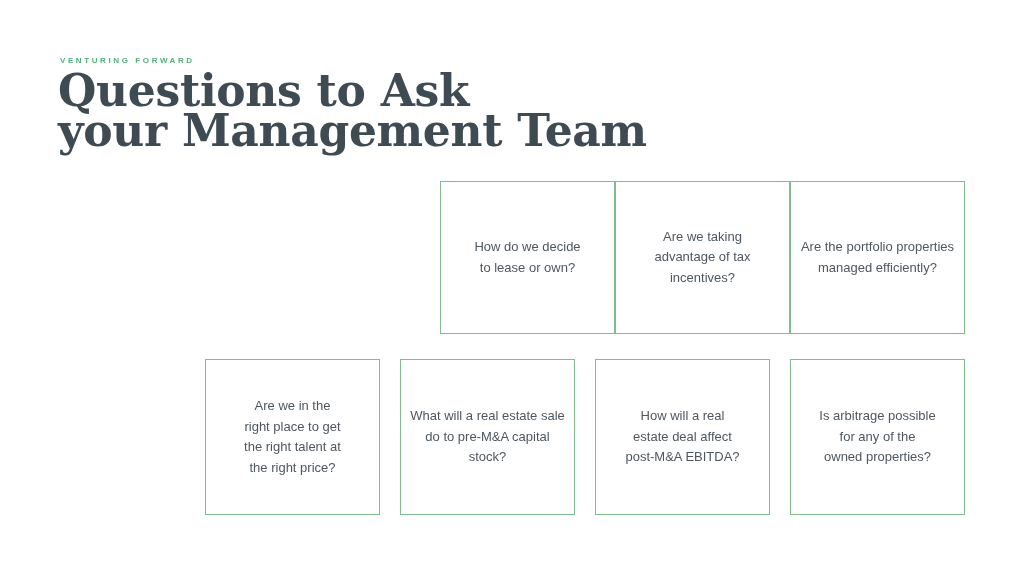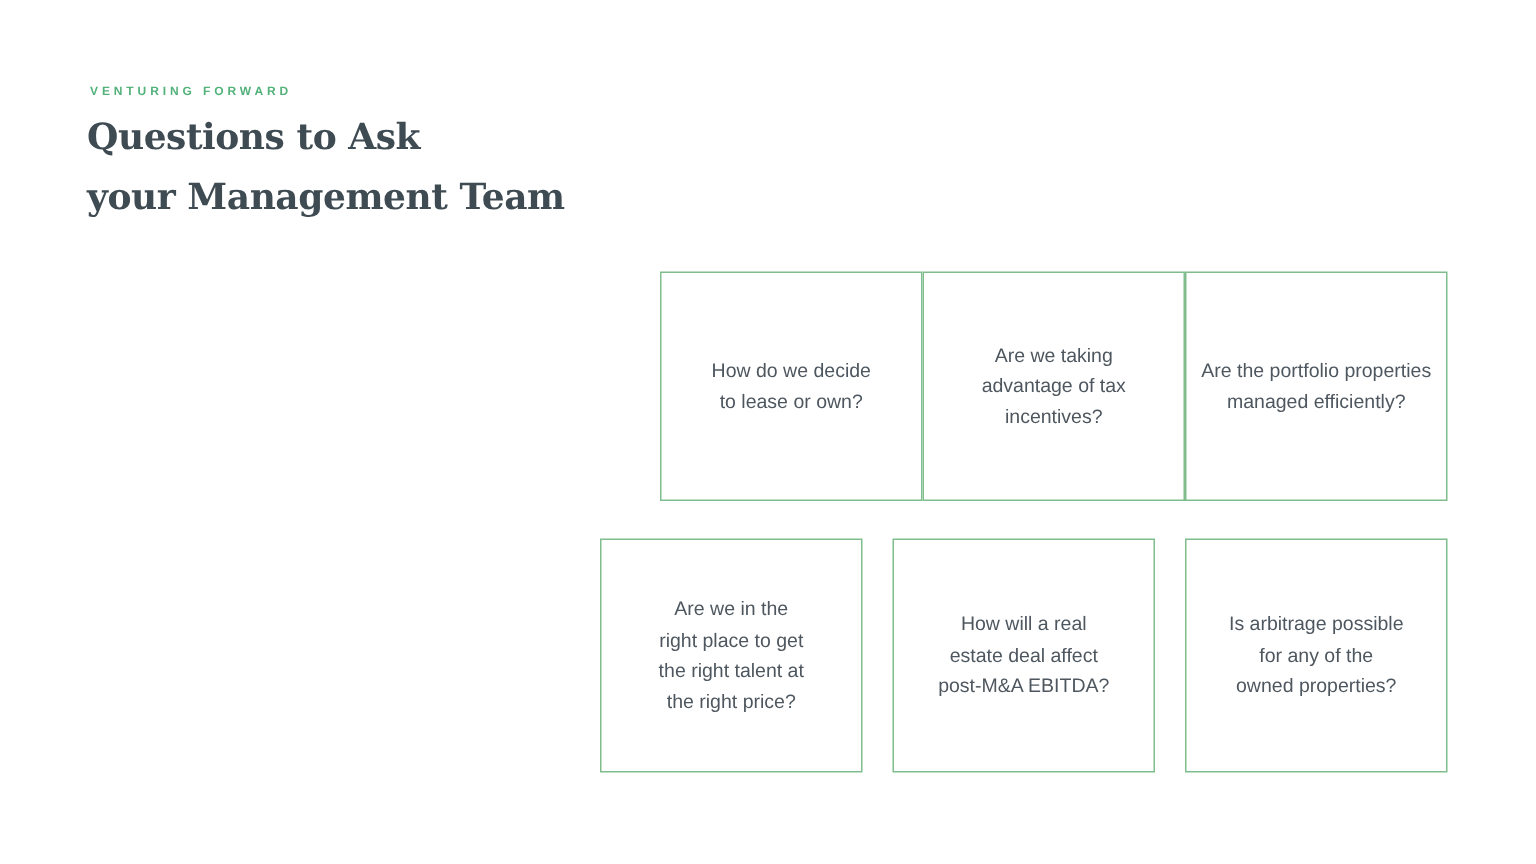--- a/index.html
+++ b/index.html
@@ -24,21 +24,21 @@
     font-weight: bold;
     letter-spacing: 2.6px;
     color: #53b17a;
     text-transform: uppercase;
   }
   .title {
     position: absolute;
     left: 58px;
     top: 71px;
     font-family: "DejaVu Serif", "Liberation Serif", serif;
-    font-size: 24px;
+    font-size: 44px;
     line-height: 40px;
     font-weight: bold;
     color: #3f4b52;
     white-space: pre-line;
     letter-spacing: -0.3px;
   }
   .grid {
     position: absolute;
     left: 48px;
     top: 181px;
@@ -97,20 +97,25 @@
     </div>
 
     <div class="card-row row-2">
       <div class="card">
         <span class="card-text">Are we in the
 right place to get
 the right talent at
 the right price?</span>
       </div>
       <div class="card">
+        <span class="card-text">What will a real estate sale
+do to pre-M&amp;A capital
+stock?</span>
+      </div>
+      <div class="card">
         <span class="card-text">How will a real
 estate deal affect
 post-M&amp;A EBITDA?</span>
       </div>
       <div class="card">
         <span class="card-text">Is arbitrage possible
 for any of the
 owned properties?</span>
       </div>
     </div>

